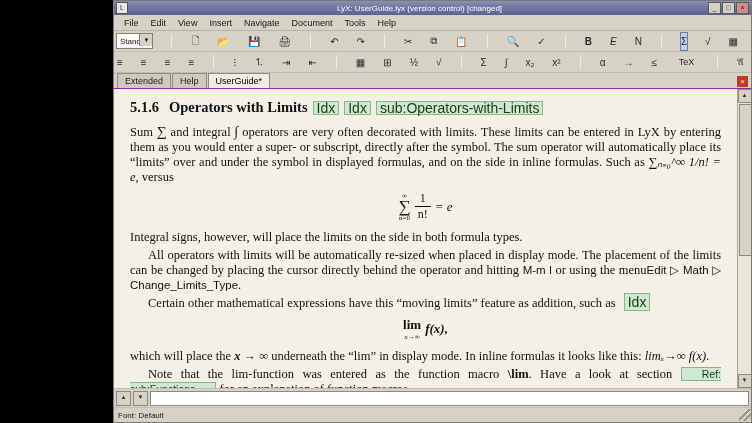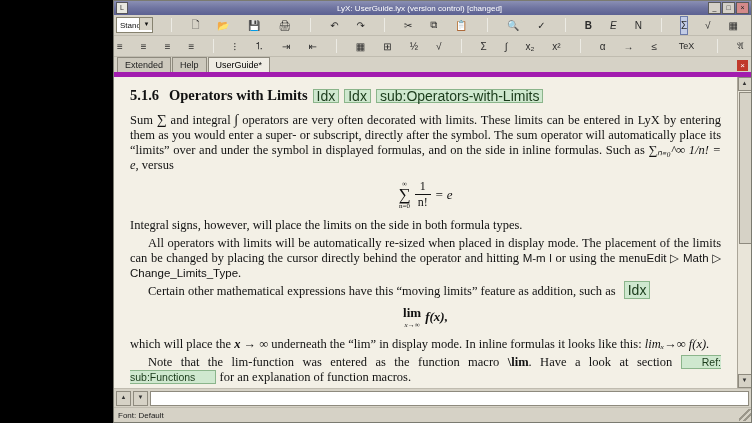--- a/index.html
+++ b/index.html
@@ -135,21 +135,21 @@
 
   
   .tabstrip {
     height: 15px;
     background: #d6d2c6;
     display: flex;
     align-items: flex-end;
     padding-left: 3px;
     flex: 0 0 auto;
     position: relative;
-    border-bottom: 5px solid #a21caf;
+    border-bottom: 1px solid #a21caf;
   }
   .tab {
     font-size: 9px;
     padding: 1px 7px 1px 7px;
     border: 1px solid #8e8a7e;
     border-bottom: none;
     background: #cdc9bd;
     color: #222;
     margin-right: 1px;
     line-height: 12px;
@@ -305,20 +305,30 @@
   <div class="titlebar">
     <div class="tb-icon">L</div>
     <div class="tb-title">LyX: UserGuide.lyx (version control) [changed]</div>
     <div class="tb-buttons">
       <div class="tb-btn">_</div>
       <div class="tb-btn">□</div>
       <div class="tb-btn close">×</div>
     </div>
   </div>
 
+  <div class="menubar">
+    <div class="mi">File</div>
+    <div class="mi">Edit</div>
+    <div class="mi">View</div>
+    <div class="mi">Insert</div>
+    <div class="mi">Navigate</div>
+    <div class="mi">Document</div>
+    <div class="mi">Tools</div>
+    <div class="mi">Help</div>
+  </div>
 
   <div class="toolbar">
     <div class="style-combo">
       <span>Standard</span>
       <span class="arrow">▼</span>
     </div>
     <div class="tsep"></div>
     <div class="tbtn">🗋</div>
     <div class="tbtn">📂</div>
     <div class="tbtn">💾</div>

